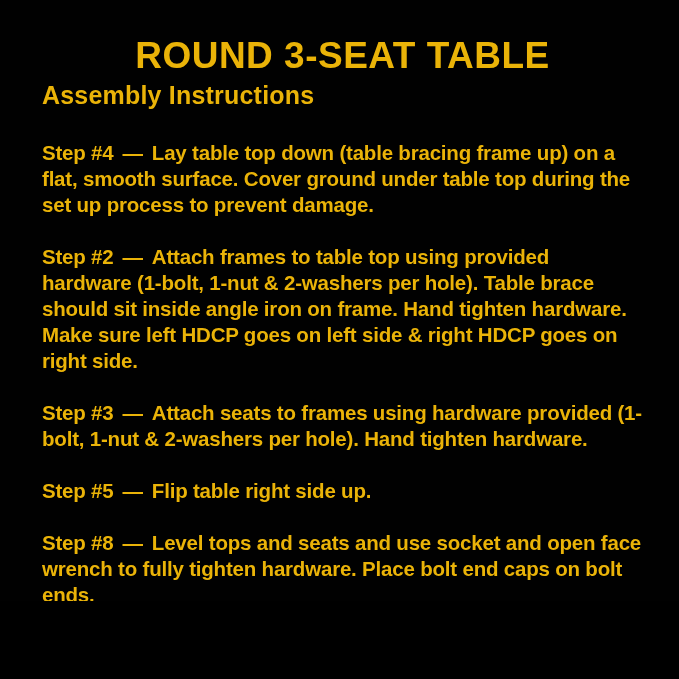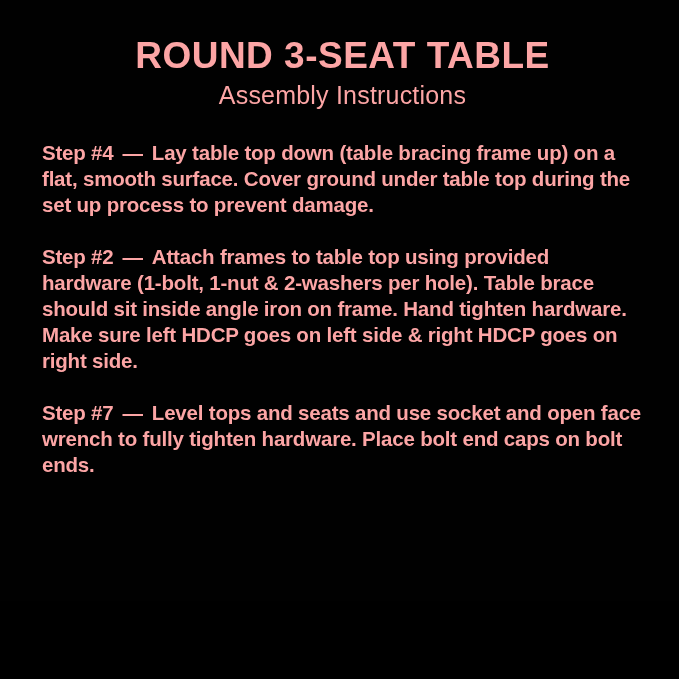--- a/index.html
+++ b/index.html
@@ -5,38 +5,37 @@
   html, body {
     margin: 0;
     padding: 0;
     background: #000000;
   }
   .poster {
     width: 679px;
     height: 601px;
     box-sizing: border-box;
     background: #010101;
-    color: #fca5a5;
+    color: #eab308;
     font-family: "Liberation Sans", "DejaVu Sans", sans-serif;
     font-weight: bold;
     padding: 36px 36px 0 42px;
     overflow: hidden;
   }
   .title {
     text-align: center;
     font-size: 37px;
     font-weight: 800;
     letter-spacing: 0.5px;
     line-height: 1.1;
     margin: 0 0 4px 0;
   }
   .subtitle {
-    text-align: center;
     font-size: 25px;
-    font-weight: 400;
+    font-weight: 700;
     letter-spacing: 0.2px;
     margin: 0 0 30px 0;
   }
   .steps {
     font-size: 20.5px;
     line-height: 1.27;
     letter-spacing: -0.2px;
   }
   .step {
     margin: 0 0 26px 0;
@@ -52,19 +51,21 @@
 
   <h1 class="title">ROUND 3-SEAT TABLE</h1>
   <h2 class="subtitle">Assembly Instructions</h2>
 
   <div class="steps">
 
     <p class="step"><span>Step #4</span><span class="sep">—</span><span>Lay table top down (table bracing frame up) on a flat, smooth surface. Cover ground under table top during the set up process to prevent damage.</span></p>
 
     <p class="step"><span>Step #2</span><span class="sep">—</span><span>Attach frames to table top using provided hardware (1-bolt, 1-nut &amp; 2-washers per hole). Table brace should sit inside angle iron on frame. Hand tighten hardware. Make sure left HDCP goes on left side &amp; right HDCP goes on right side.</span></p>
 
+    <p class="step"><span>Step #3</span><span class="sep">—</span><span>Attach seats to frames using hardware provided (1-bolt, 1-nut &amp; 2-washers per hole). Hand tighten hardware.</span></p>
 
 
+    <p class="step"><span>Step #5</span><span class="sep">—</span><span>Flip table right side up.</span></p>
 
-    <p class="step"><span>Step #7</span><span class="sep">—</span><span>Level tops and seats and use socket and open face wrench to fully tighten hardware. Place bolt end caps on bolt ends.</span></p>
+    <p class="step"><span>Step #8</span><span class="sep">—</span><span>Level tops and seats and use socket and open face wrench to fully tighten hardware. Place bolt end caps on bolt ends.</span></p>
 
   </div>
 </div>
 
 </body></html>

